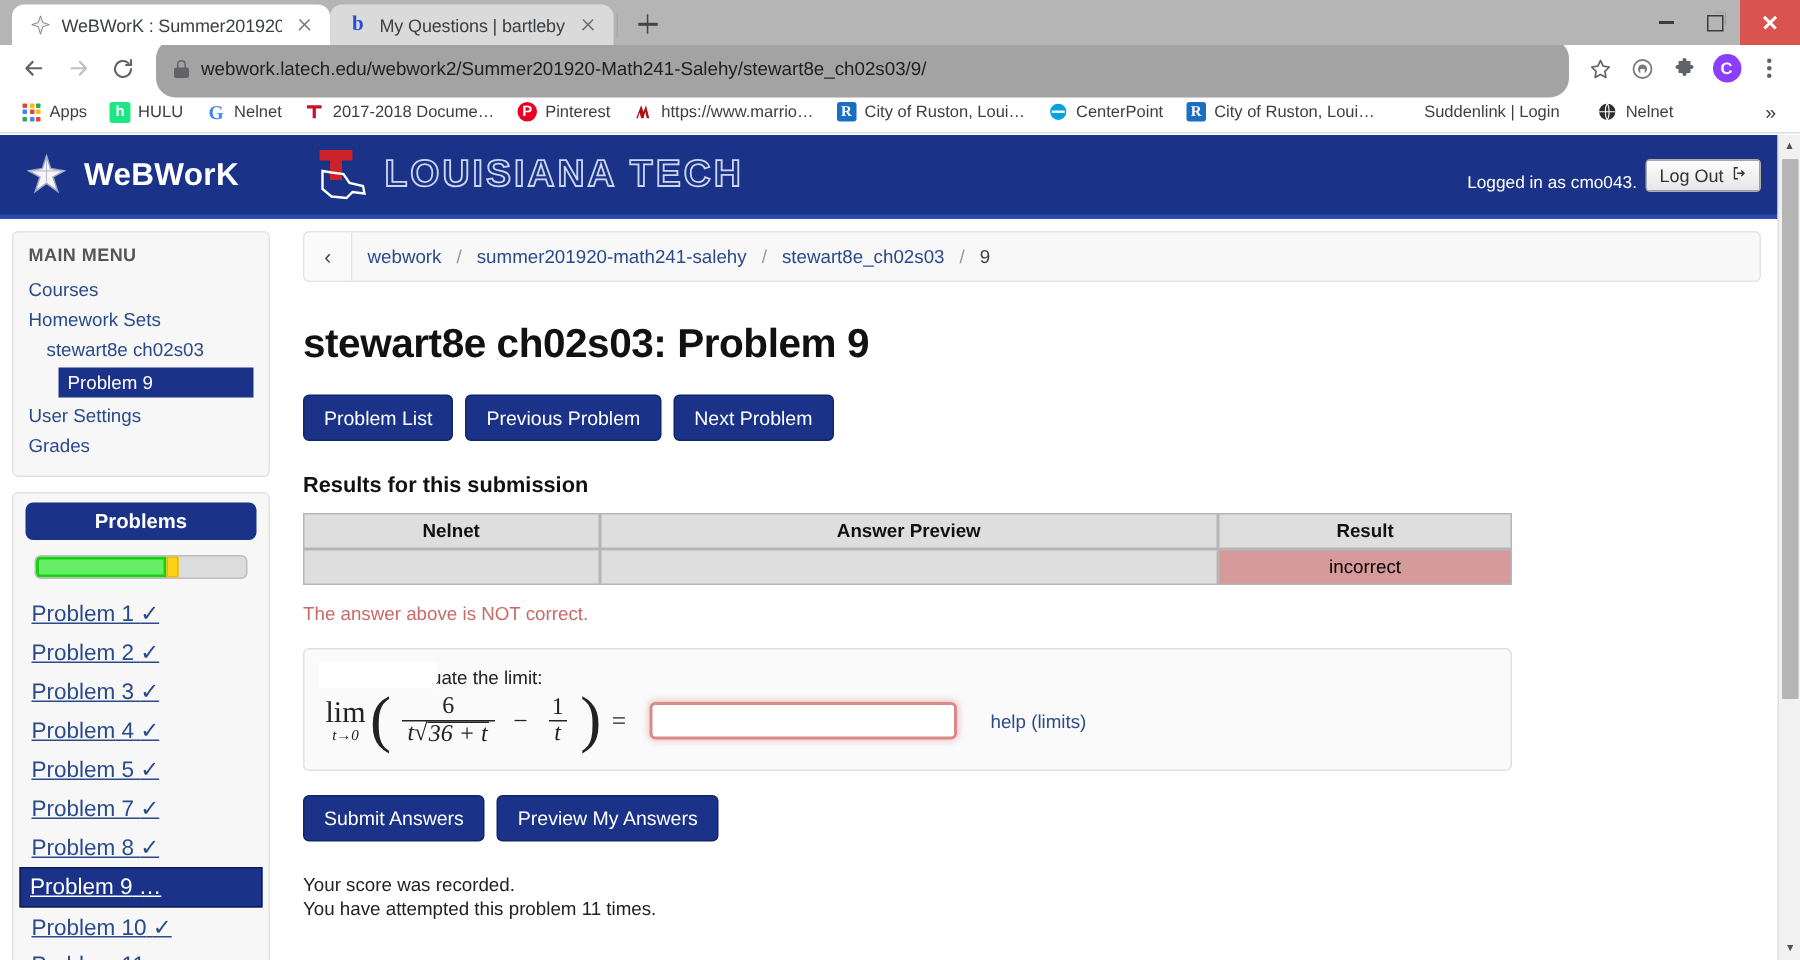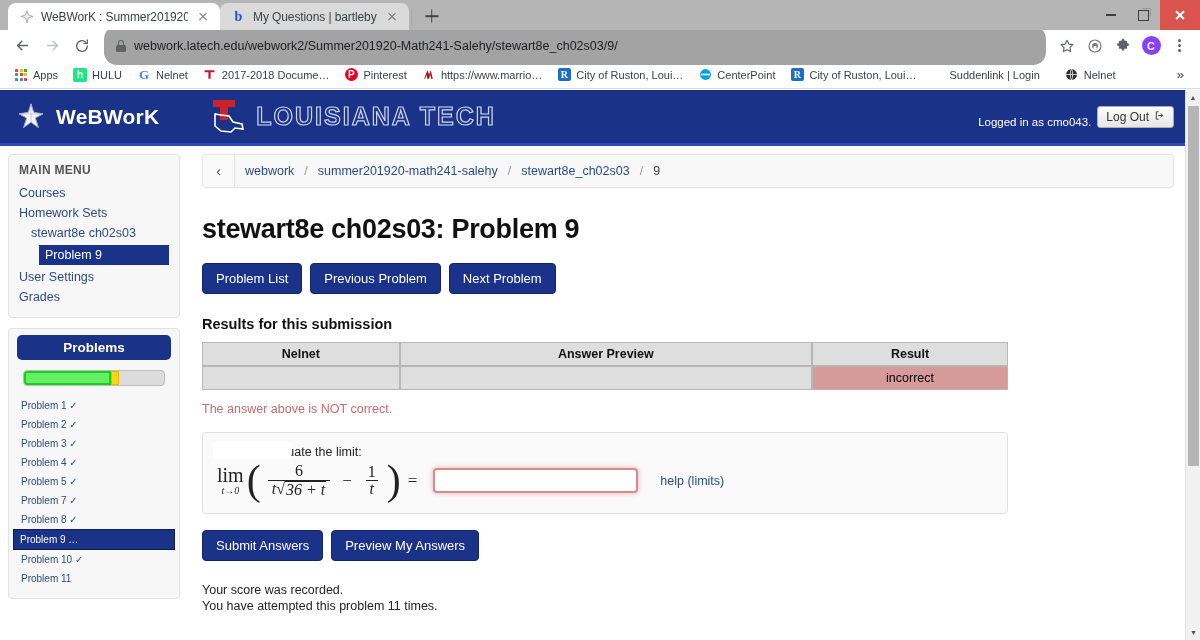--- a/index.html
+++ b/index.html
@@ -143,21 +143,21 @@
   .problems-head {
     background:#1a3287; color:#fff; font-weight:bold; font-size:13.5px; text-align:center;
     border-radius:5px; padding:5px 0; margin:-2px -2px 10px -2px;
   }
   .progress {
     height:16px; background:#dcdcdc; border:1px solid #bdbdbd; border-radius:4px;
     margin:0 4px 10px 4px; display:flex; overflow:hidden;
   }
   .pg-green { background:#66ee66; border:2px solid #16d116; border-radius:3px 0 0 3px; }
   .pg-yellow { background:#ffd21a; border:1px solid #e8b800; }
-  .prob-link { display:block; color:#2b4a8b; font-size:10px; padding:4px 2px; }
+  .prob-link { display:block; color:#2b4a8b; font-size:15px; padding:4px 2px;text-decoration:underline; }
   .prob-link.current {
     background:#1a3287; color:#fff; padding:4px 6px; margin:0 -6px; border:1px solid #0d1c55;
   }
   .chk { color:#2b4a8b; }
 
   .content { flex:1; padding:8px 14px 0 22px; min-width:0; }
   .crumb-bar {
     display:flex; align-items:center; gap:10px; background:#f8f8f8; border:1px solid #e3e3e3;
     border-radius:4px; padding:0; height:34px; margin-bottom:26px;
   }

